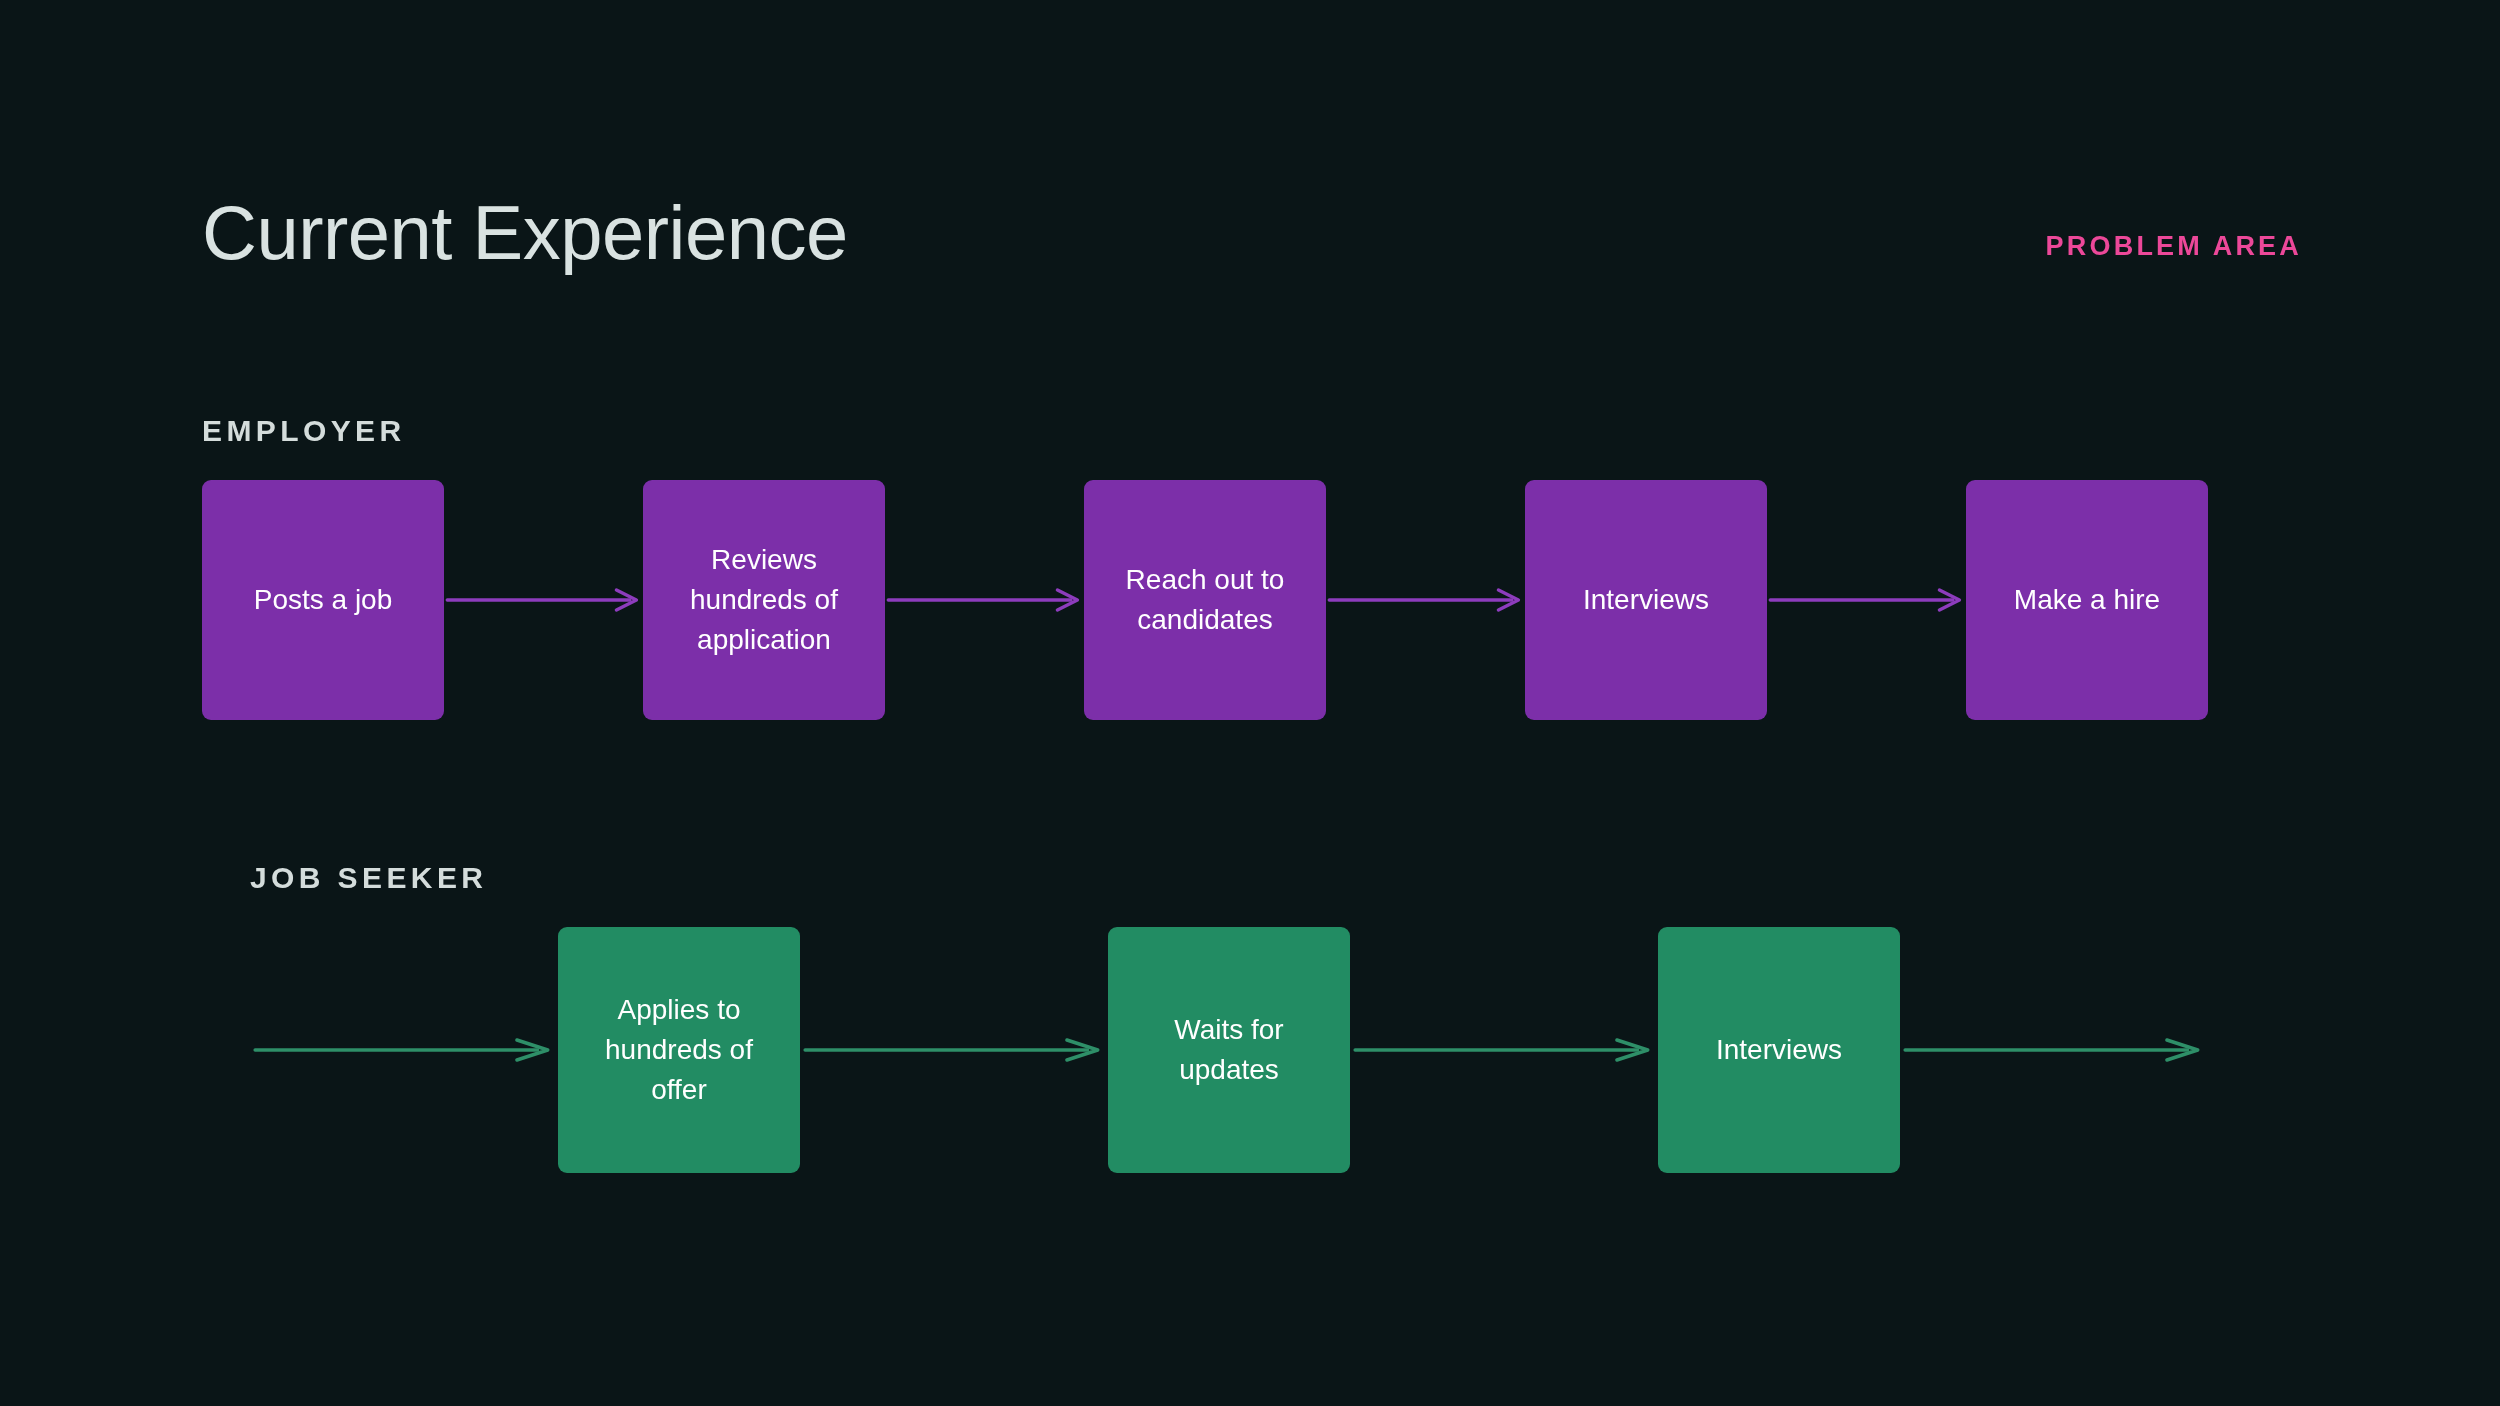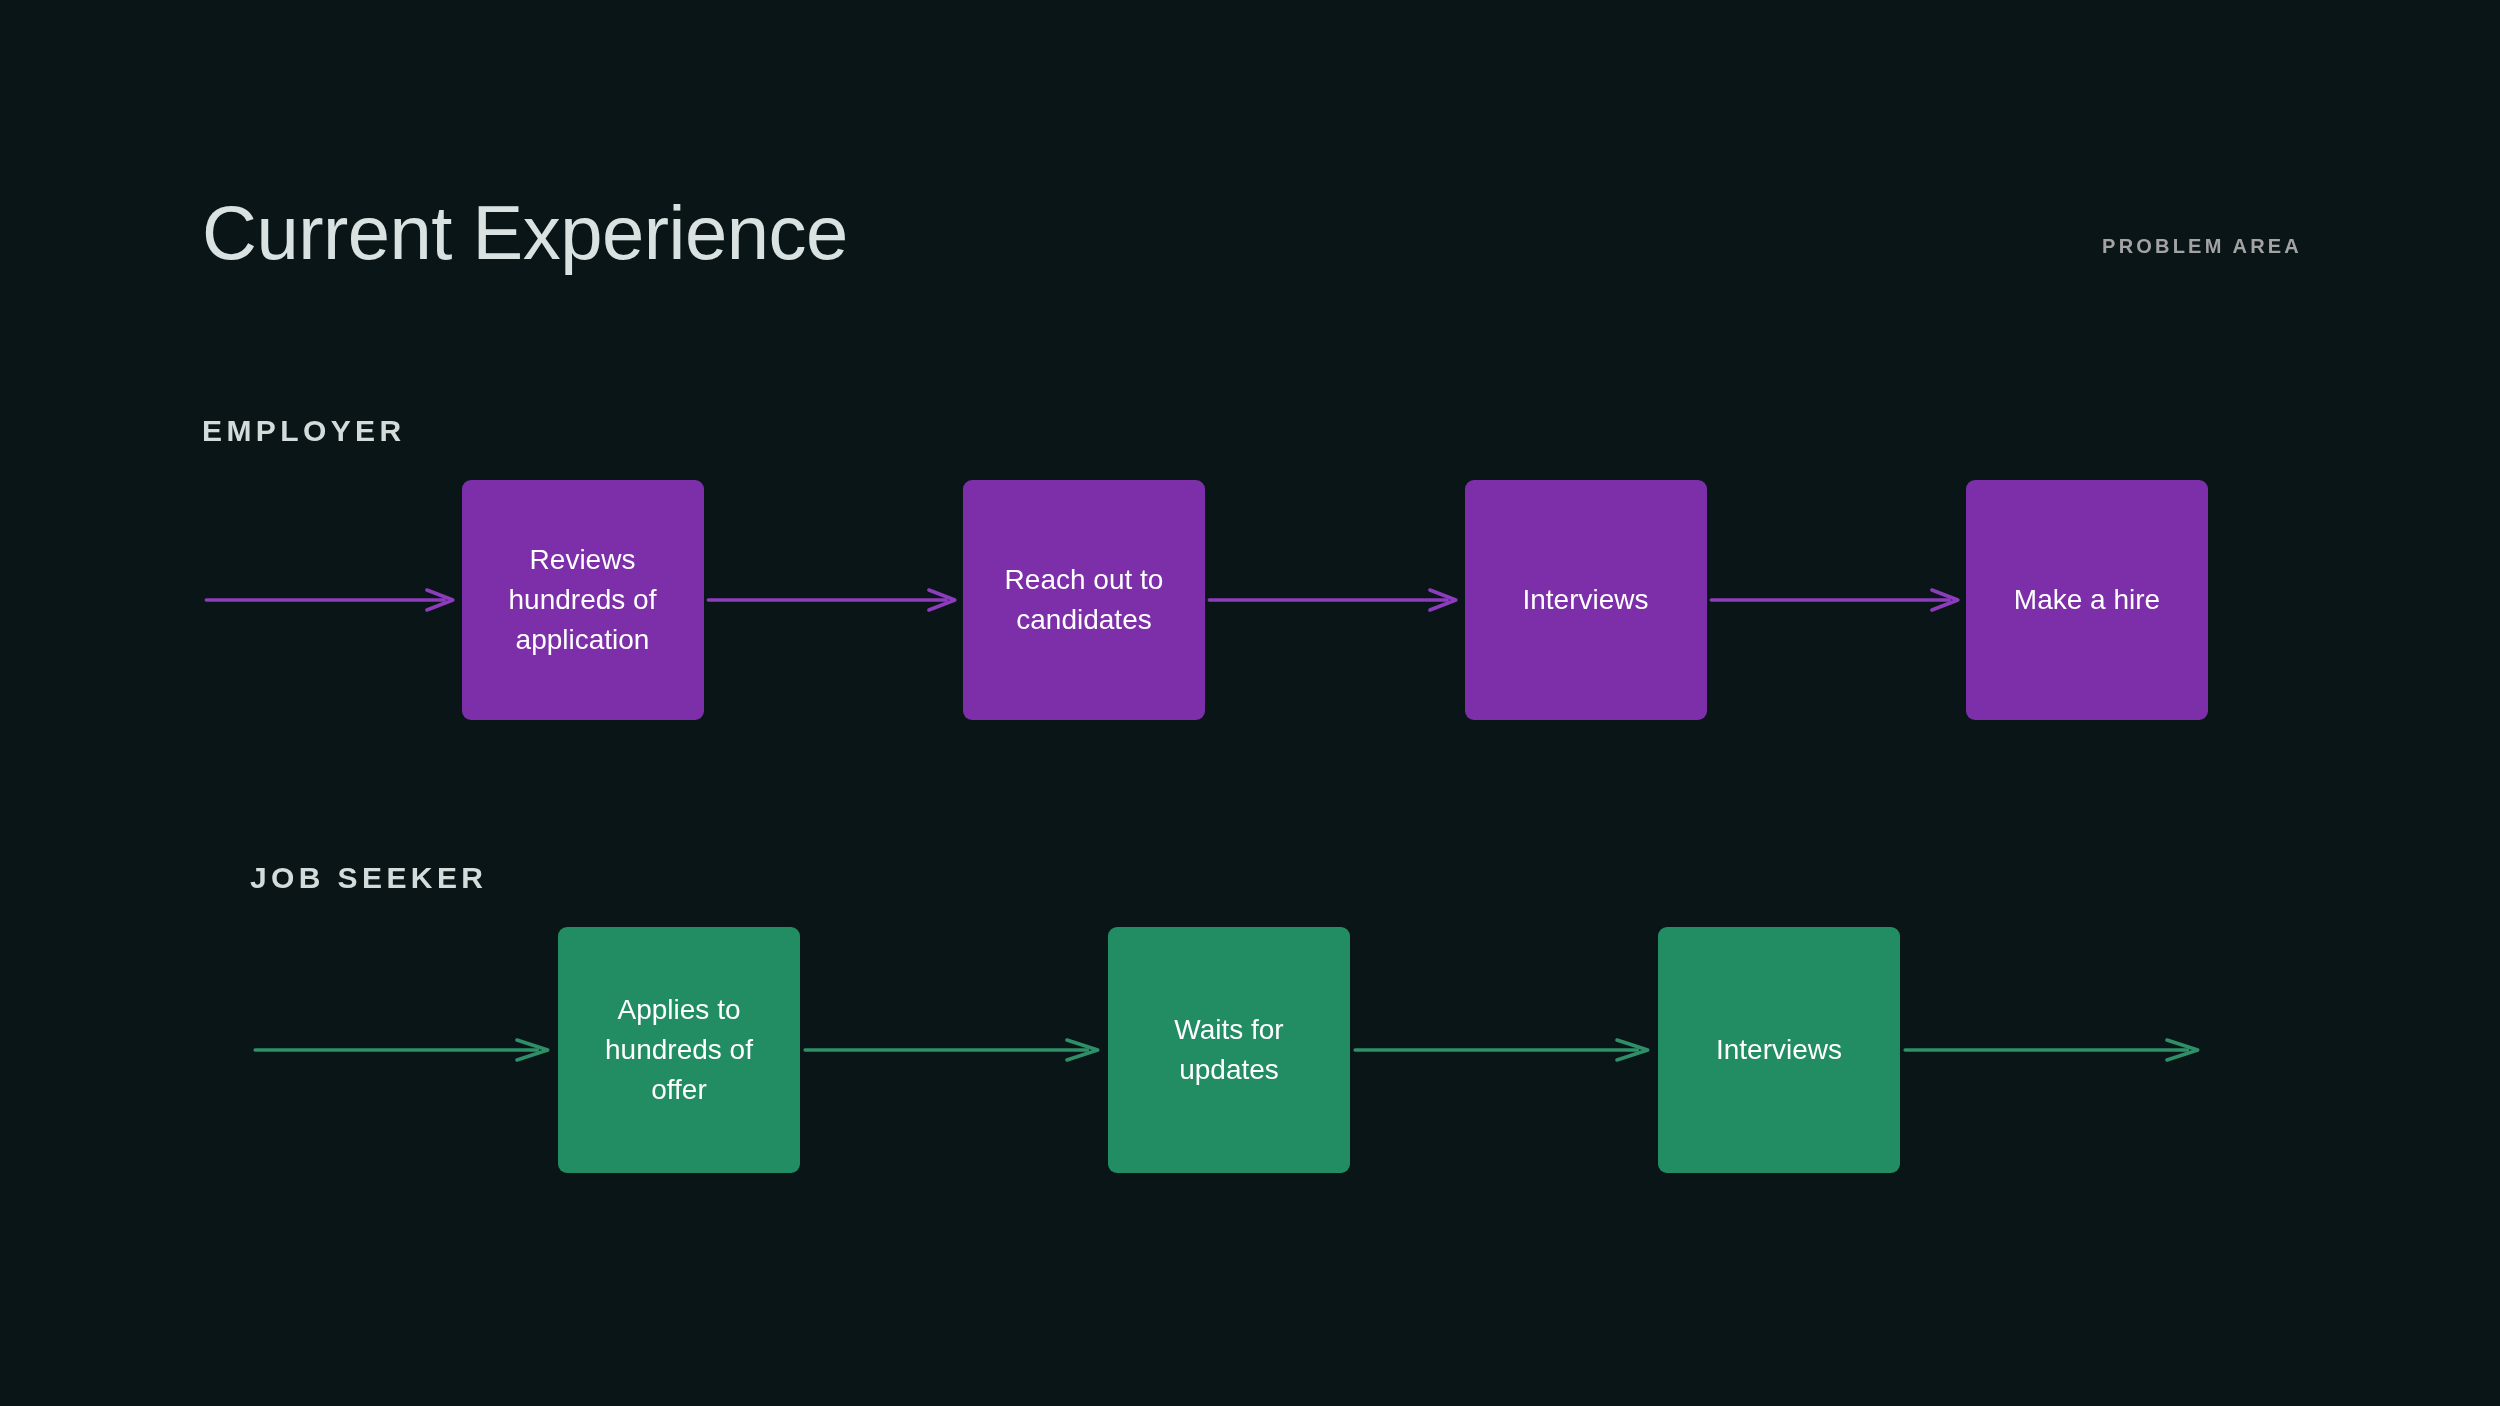--- a/index.html
+++ b/index.html
@@ -42,24 +42,24 @@
     font-size: 76px;
     line-height: 1;
     font-weight: 300;
     letter-spacing: -0.5px;
     color: #d9e2e1;
     white-space: nowrap;
     margin: 0;
   }
 
   .problem-area-tag {
-    font-size: 20px;
+    font-size: 27px;
     font-weight: 600;
     letter-spacing: 3.2px;
-    color: #a3a3a3;
+    color: #ec4899;
     text-transform: uppercase;
     white-space: nowrap;
     padding-top: 26px;
   }
 
   
   .lane {
     position: absolute;
     left: 202px;
     width: 2006px;
@@ -136,20 +136,23 @@
   <div class="header">
     <h1 class="page-title">Current Experience</h1>
     <div class="problem-area-tag">PROBLEM AREA</div>
   </div>
 
   <div class="lane lane-employer">
     <div class="lane-label">EMPLOYER</div>
 
     <div class="flow">
 
+      <div class="step-card">
+        <span>Posts a job</span>
+      </div>
 
       <div class="connector">
         <svg viewBox="0 0 120 34" preserveAspectRatio="none">
           <path class="arrow-stroke" d="M2 17 H112" vector-effect="non-scaling-stroke"></path>
           <path class="arrow-stroke" d="M104 7 L116 17 L104 27" vector-effect="non-scaling-stroke"></path>
         </svg>
       </div>
 
       <div class="step-card">
         <span>Reviews hundreds of application</span>

